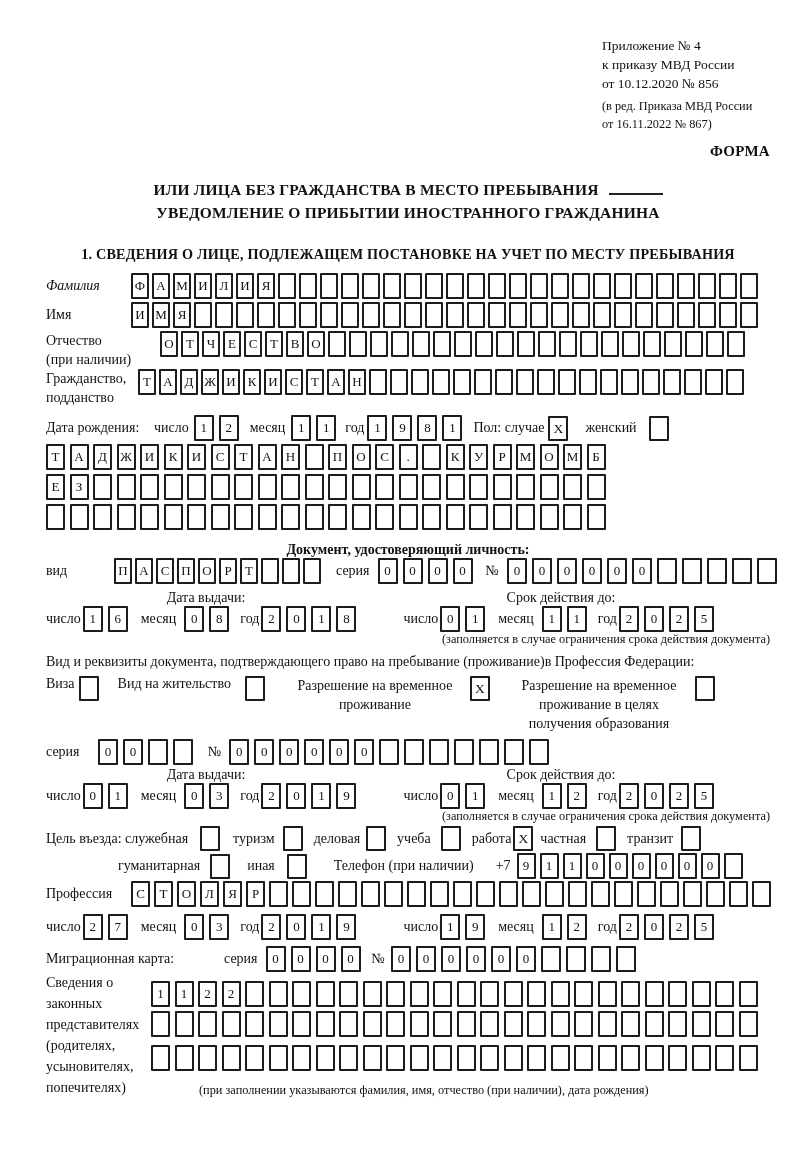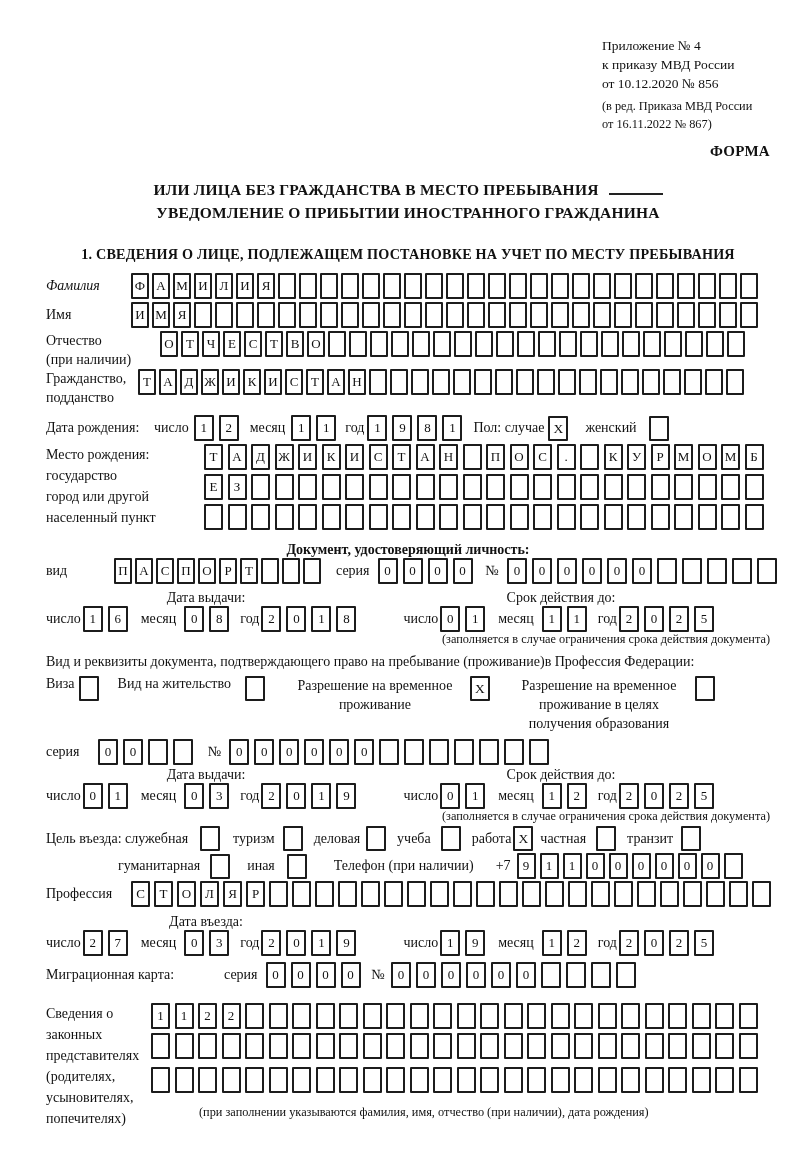--- a/index.html
+++ b/index.html
@@ -215,26 +215,20 @@
           <span class="cell" style="width: 20px; margin-right: 5px;">9</span>
           <span class="cell" style="width: 20px; margin-right: 5px;">8</span>
           <span class="cell" style="width: 20px; margin-right: 5px;">1</span>
         </span>
         <span class="lbl " style="margin-left: 6px; margin-right: 4px;">Пол: случае</span>
         <span class="cell check">X</span>
         <span class="lbl " style="margin-left: 14px; margin-right: 12px;">женский</span>
         <span class="cell check"></span>
       </div>
       <div class="line top" style="margin-top: 3px;">
-        <div class="labcol" style="flex: 0 0 158px;">
-          <div>Место рождения:</div>
-          <div>государство</div>
-          <div>город или другой</div>
-          <div>населенный пункт</div>
-        </div>
         <div class="cellcol">
           <div class="cellrow"><span class="cells">
               <span class="cell" style="width: 19px; margin-right: 4.5px;">Т</span>
               <span class="cell" style="width: 19px; margin-right: 4.5px;">А</span>
               <span class="cell" style="width: 19px; margin-right: 4.5px;">Д</span>
               <span class="cell" style="width: 19px; margin-right: 4.5px;">Ж</span>
               <span class="cell" style="width: 19px; margin-right: 4.5px;">И</span>
               <span class="cell" style="width: 19px; margin-right: 4.5px;">К</span>
               <span class="cell" style="width: 19px; margin-right: 4.5px;">И</span>
               <span class="cell" style="width: 19px; margin-right: 4.5px;">С</span>
@@ -545,21 +539,20 @@
           <span class="cell" style="width: 19px; margin-right: 4px;"></span>
           <span class="cell" style="width: 19px; margin-right: 4px;"></span>
           <span class="cell" style="width: 19px; margin-right: 4px;"></span>
           <span class="cell" style="width: 19px; margin-right: 4px;"></span>
           <span class="cell" style="width: 19px; margin-right: 4px;"></span>
           <span class="cell" style="width: 19px; margin-right: 4px;"></span>
           <span class="cell" style="width: 19px; margin-right: 4px;"></span>
         </span>
       </div>
       <div class="line " style="margin-top: 7px;">
-        <span class="lbl ctr" style="width: 320px; flex: 0 0 320px;">Дата въезда:</span>
         <span style="flex: 0 0 30px;"></span>
       </div>
       <div class="line ">
         <span class="lbl " style="margin-right: 2px;">число</span>
         <span class="cells">
           <span class="cell" style="width: 20px; margin-right: 5px;">2</span>
           <span class="cell" style="width: 20px; margin-right: 5px;">7</span>
         </span>
         <span class="lbl " style="margin-left: 8px; margin-right: 8px;">месяц</span>
         <span class="cells">
@@ -608,21 +601,21 @@
           <span class="cell" style="width: 20px; margin-right: 5px;">0</span>
           <span class="cell" style="width: 20px; margin-right: 5px;">0</span>
           <span class="cell" style="width: 20px; margin-right: 5px;">0</span>
           <span class="cell" style="width: 20px; margin-right: 5px;">0</span>
           <span class="cell" style="width: 20px; margin-right: 5px;"></span>
           <span class="cell" style="width: 20px; margin-right: 5px;"></span>
           <span class="cell" style="width: 20px; margin-right: 5px;"></span>
           <span class="cell" style="width: 20px; margin-right: 5px;"></span>
         </span>
       </div>
-      <div class="line top" style="margin-top: 15px;">
+      <div class="line top" style="margin-top: 0; align-items: flex-end;">
         <div class="labcol" style="flex: 0 0 105px;">
           <div>Сведения о</div>
           <div>законных</div>
           <div>представителях</div>
           <div>(родителях,</div>
           <div>усыновителях,</div>
           <div>попечителях)</div>
         </div>
         <div class="cellcol">
           <div class="cellrow"><span class="cells">

